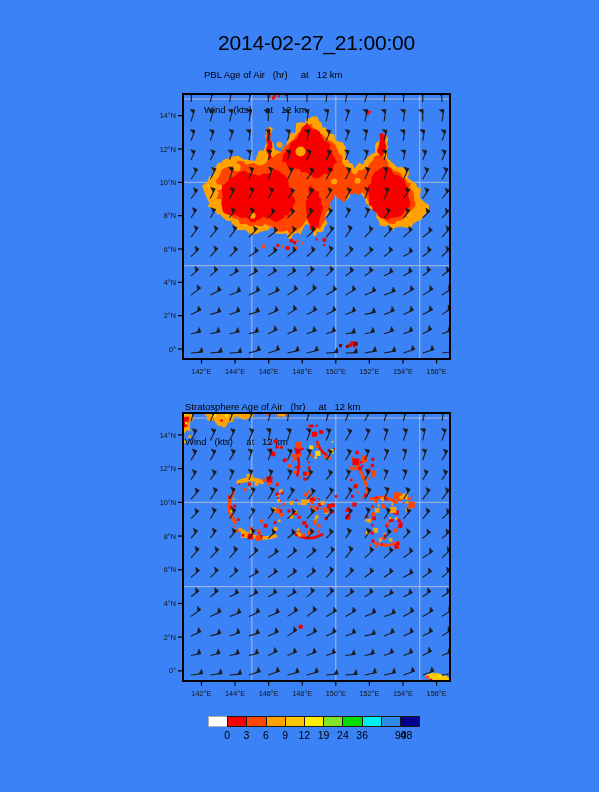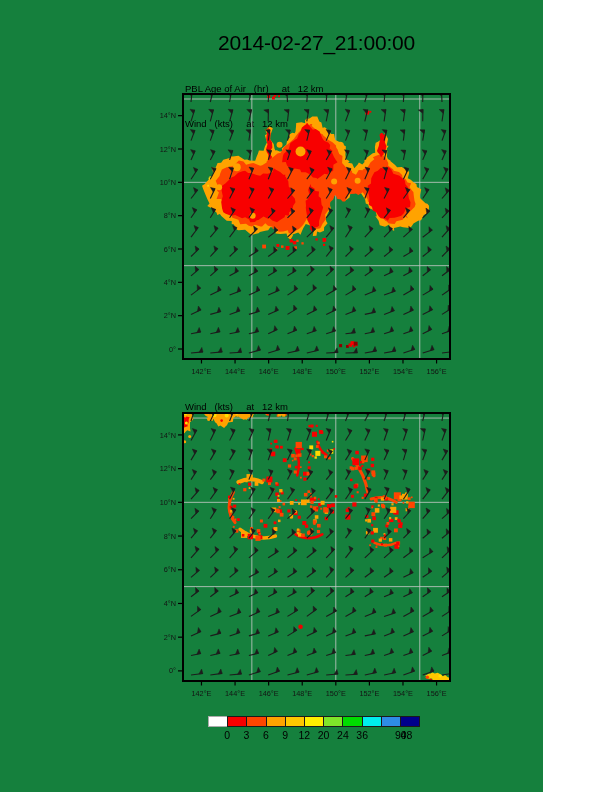--- a/index.html
+++ b/index.html
@@ -1,41 +1,42 @@
 <!DOCTYPE html>
 <html><head>
 <meta charset="utf-8">
 <style>
   html,body{margin:0;padding:0;background:#ffffff;}
-  .page{position:relative;width:543px;height:792px;background:#15803d;
+  .page{position:relative;width:599px;height:792px;background:#3b82f6;
         font-family:"Liberation Sans","DejaVu Sans",sans-serif;overflow:hidden;}
   .fig-title{position:absolute;top:31px;left:143px;width:347px;text-align:center;
              font-size:21px;color:#000;letter-spacing:-0.2px;white-space:pre;}
   .subtitle{position:absolute;left:185px;font-size:9.5px;line-height:11.5px;
             white-space:pre;color:#000;}
-  #sub1{top:60px;}
+  #sub1{top:46px;margin-left:19px;}
   #sub2{top:378px;}
   #fig{position:absolute;left:0;top:0;}
   .colorbar{position:absolute;left:208px;top:716px;width:212px;height:11px;display:flex;}
   .cbcell{flex:1;border:1px solid #1a1a1a;margin-left:-1px;}
   .cbcell.first{border-color:#ababab;margin-left:0;}
   .cblabel{position:absolute;top:729px;font-size:10.5px;color:#000;transform:translateX(-50%);}
 </style>
 </head>
 <body>
 
 <div class="page">
   <div class="fig-title">2014-02-27_21:00:00</div>
 
   <div class="subtitle" id="sub1">
     <div>PBL Age of Air   (hr)     at   12 km</div>
     <div>Wind   (kts)     at   12 km</div>
   </div>
 
   <div class="subtitle" id="sub2">
+    <div>Stratosphere Age of Air   (hr)     at   12 km</div>
     <div>Wind   (kts)     at   12 km</div>
   </div>
 
   <svg id="fig" width="612" height="792">
       <defs>
         <clipPath id="clip0">
           <rect x="183" y="94" width="267" height="265"></rect>
         </clipPath>
         <clipPath id="clip1">
           <rect x="183" y="413" width="267" height="268"></rect>
@@ -1272,19 +1273,19 @@
       <div class="cbcell" style="background: rgb(0, 238, 238);"></div>
       <div class="cbcell" style="background: rgb(46, 140, 230);"></div>
       <div class="cbcell" style="background: rgb(0, 0, 139);"></div>
     </div>
   <div id="cblabels">
       <span class="cblabel" style="left: 227.273px;">0</span>
       <span class="cblabel" style="left: 246.545px;">3</span>
       <span class="cblabel" style="left: 265.818px;">6</span>
       <span class="cblabel" style="left: 285.091px;">9</span>
       <span class="cblabel" style="left: 304.364px;">12</span>
-      <span class="cblabel" style="left: 323.636px;">20</span>
+      <span class="cblabel" style="left: 323.636px;">19</span>
       <span class="cblabel" style="left: 342.909px; text-align: center;">24</span>
       <span class="cblabel" style="left: 362.182px;">36</span>
       <span class="cblabel" style="left: 381.455px; margin-left: 25px;">48</span>
       <span class="cblabel" style="left: 400.727px;">90</span>
     </div>
 </div>
 
 </body></html>

